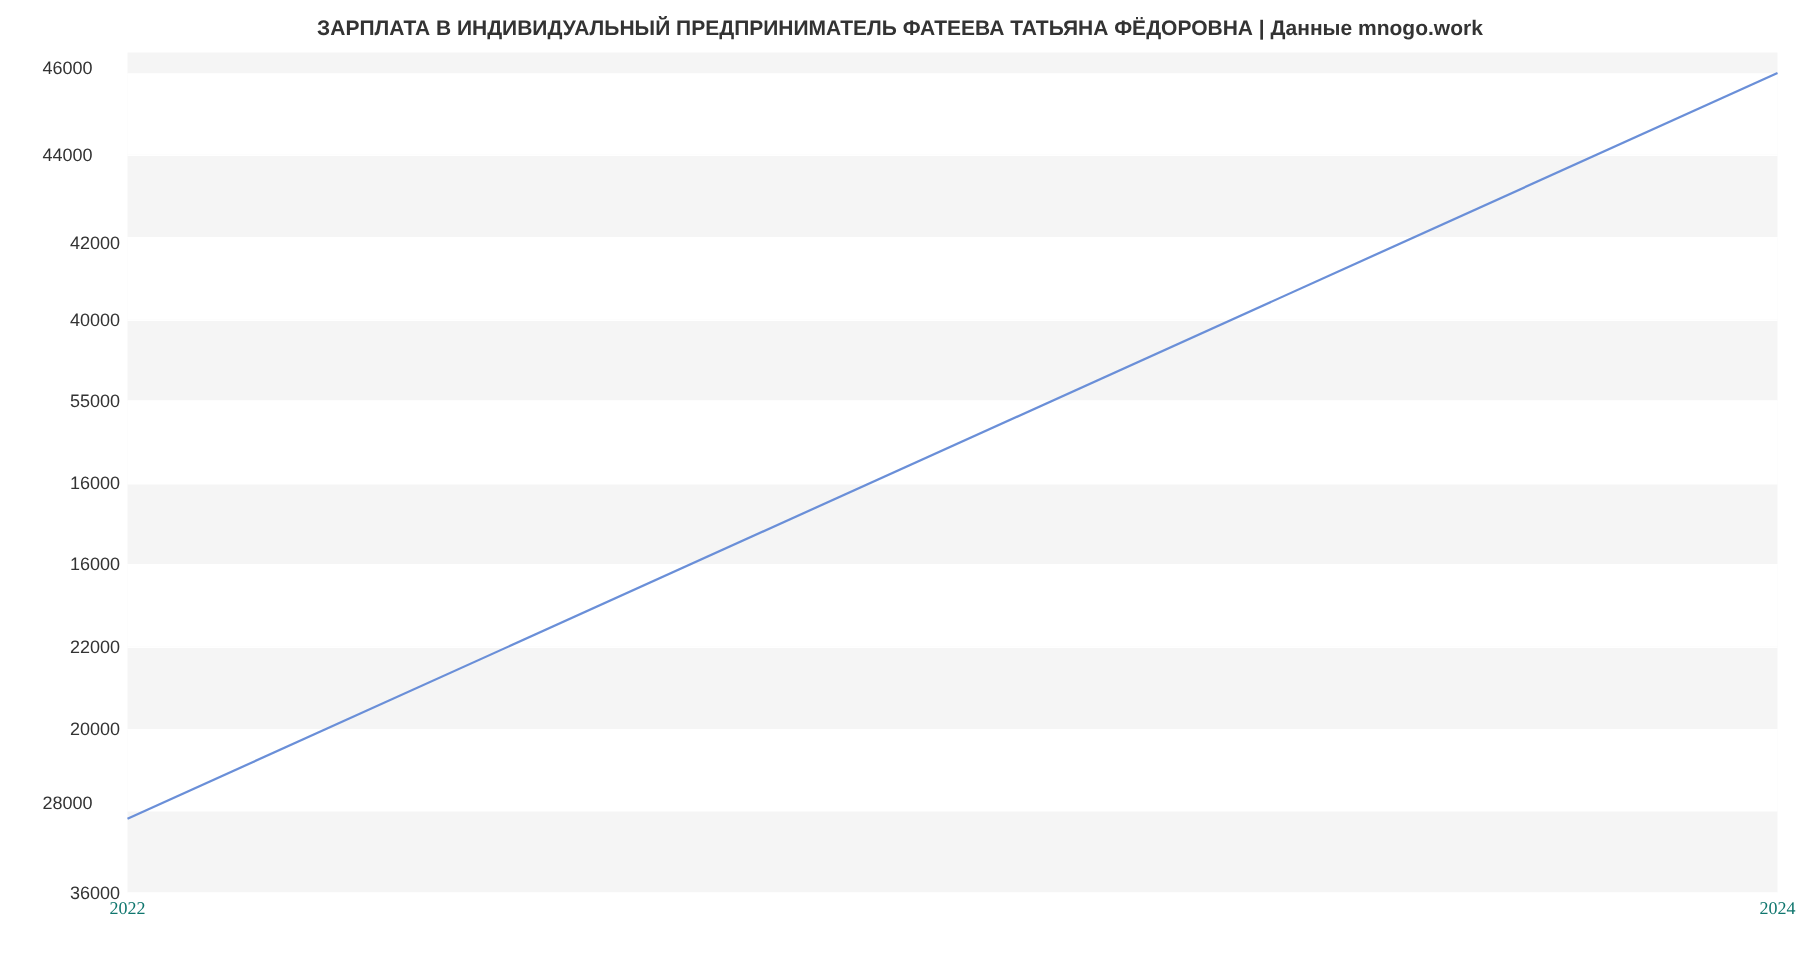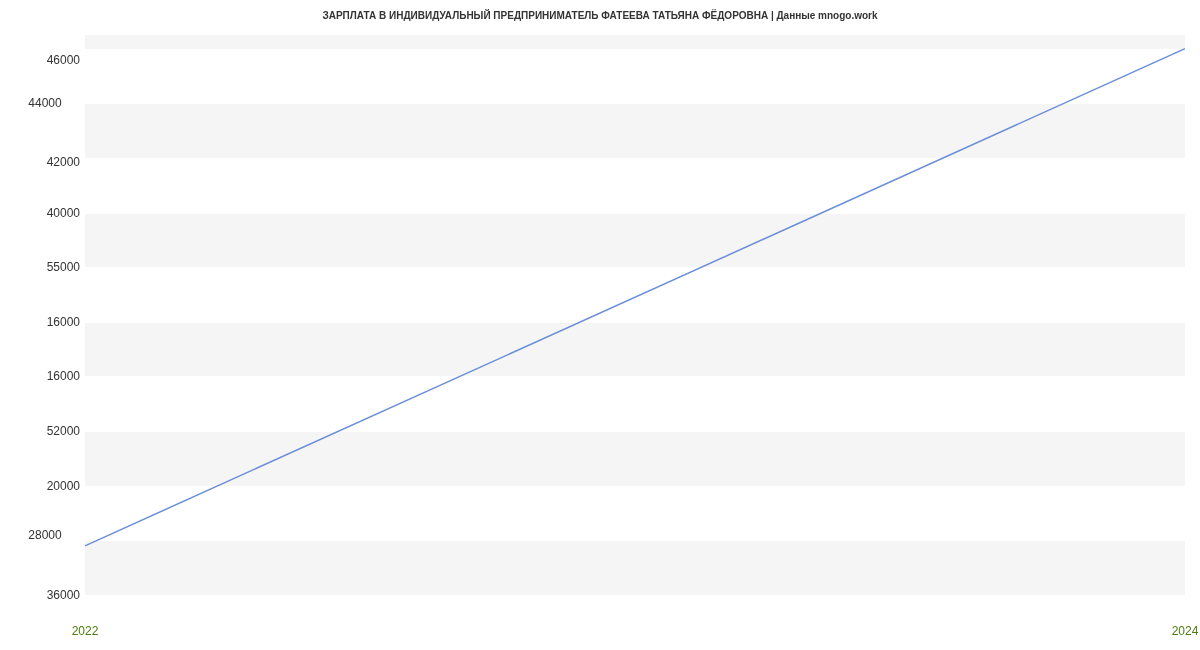--- a/index.html
+++ b/index.html
@@ -11,21 +11,21 @@
     font-family: Arial, Helvetica, sans-serif;
     color: #333;
   }
   .title {
     position: absolute;
     top: 10px;
     left: 0;
     width: 1200px;
     text-align: center;
     font-weight: bold;
-    font-size: 10px;
+    font-size: 14px;
     color: #333;
   }
   .plot-area {
     position: absolute;
     left: 85px;
     top: 35px;
     width: 1100px;
     height: 560px;
     background: #f5f5f5;
   }
@@ -33,24 +33,25 @@
     position: absolute;
     right: 1120px;
     width: 70px;
     text-align: right;
     font-size: 12px;
     color: #333;
     transform: translateY(-50%);
   }
   .x-tick {
     position: absolute;
-    top: 624px;
+    top: 598px;
     font-size: 12px;
-    color: #4d7c0f;
+    color: #0f766e;
     transform: translateX(-50%);
+    font-family: Liberation Serif, serif;
   }
   svg.line {
     position: absolute;
     left: 0;
     top: 0;
     width: 1100px;
     height: 560px;
     overflow: visible;
   }
 </style>
@@ -77,22 +78,22 @@
     <div style="position: absolute; left: 0px; width: 100%; height: 1px; background: rgb(255, 255, 255); top: 505.366px;"></div>
     <div style="position: absolute; left: 0px; width: 100%; height: 1px; background: rgb(255, 255, 255); top: 560px;"></div>
   <svg class="line" id="line-svg" viewBox="0 0 1100 560" preserveAspectRatio="none">
     <polyline id="series-line" fill="none" stroke-width="1.5" stroke="#6a8fd8" points="0,510.8292682926829 1100,13.658536585365823"></polyline>
   </svg>
 </div>
 
 <div class="y-tick" style="top: 595px;">36000</div>
 <div class="y-tick" style="top: 535px; text-align: center;">28000</div>
 <div class="y-tick" style="top: 485.732px;">20000</div>
-<div class="y-tick" style="top: 431.098px;">52000</div>
+<div class="y-tick" style="top: 431.098px;">22000</div>
 <div class="y-tick" style="top: 376.463px;">16000</div>
 <div class="y-tick" style="top: 321.829px;">16000</div>
 <div class="y-tick" style="top: 267.195px;">55000</div>
 <div class="y-tick" style="top: 212.561px;">40000</div>
 <div class="y-tick" style="top: 162px;">42000</div>
 <div class="y-tick" style="top: 103.293px; text-align: center;">44000</div>
-<div class="y-tick" style="top: 60px;">46000</div>
+<div class="y-tick" style="top: 45px; text-align: center;">46000</div>
 <div class="x-tick" style="left: 85px;">2022</div>
 <div class="x-tick" style="left: 1185px;">2024</div>
 
 </body></html>

